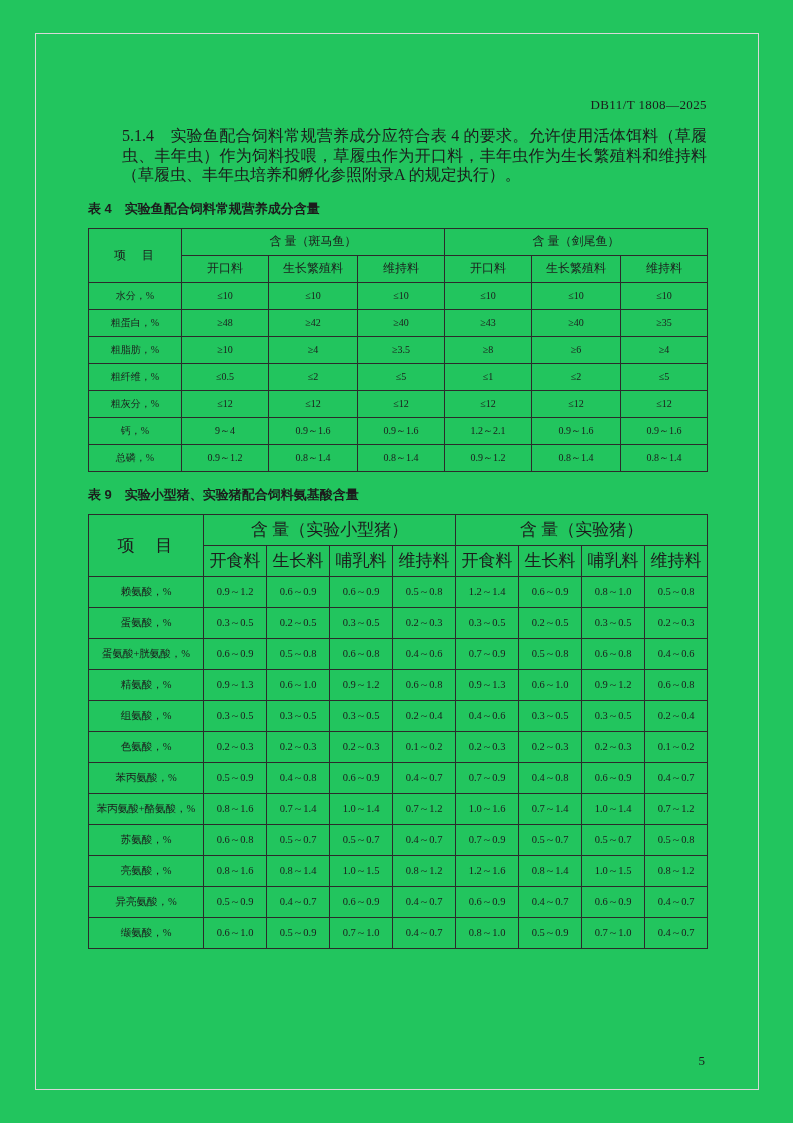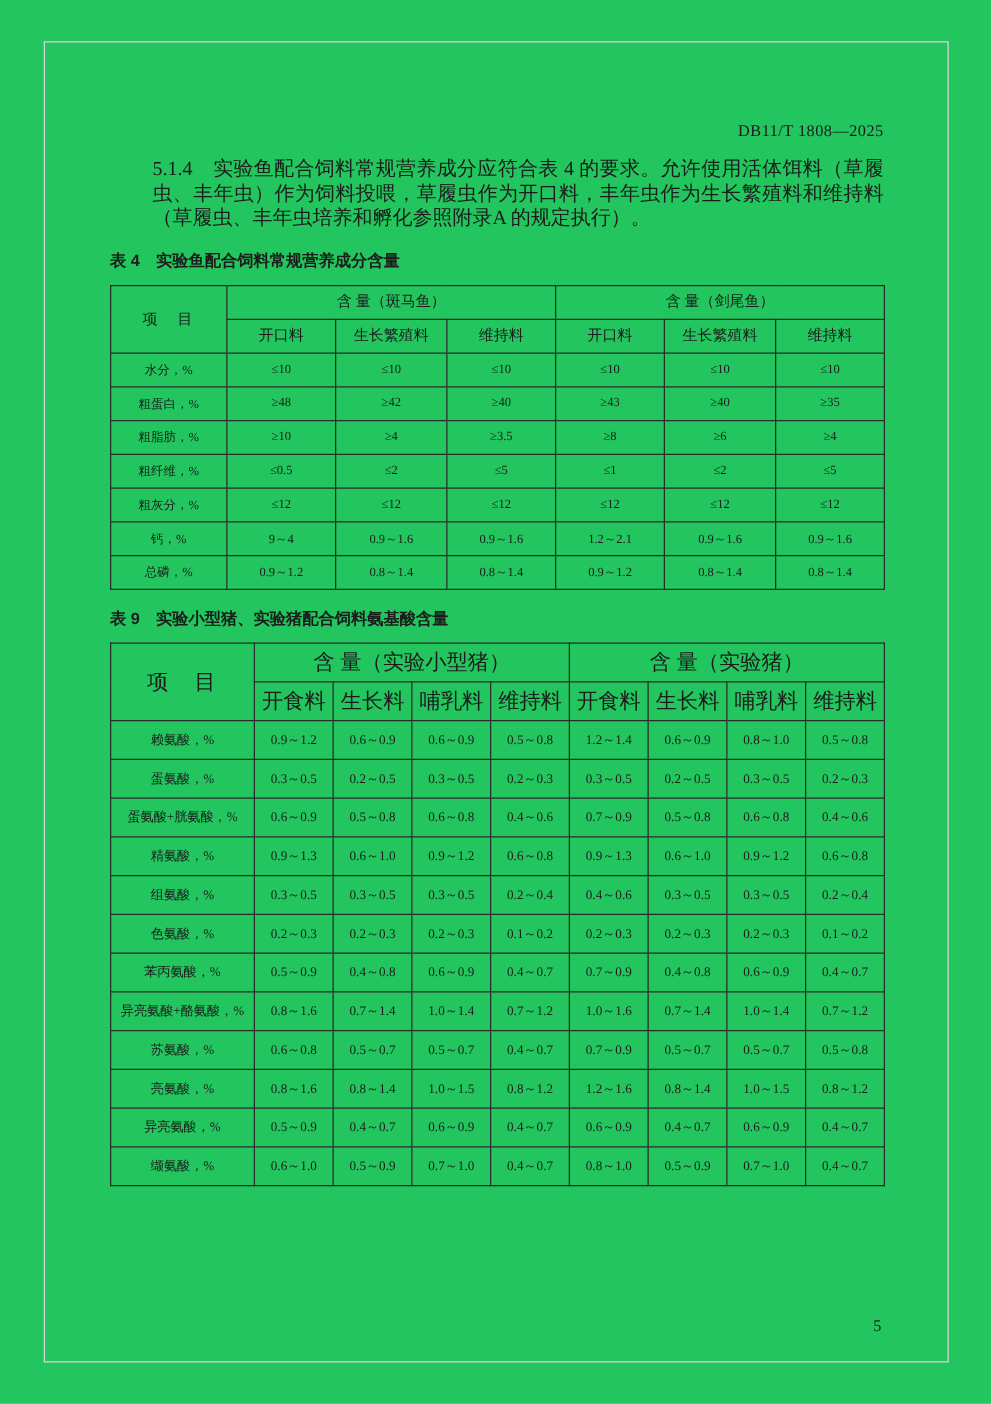--- a/index.html
+++ b/index.html
@@ -268,21 +268,21 @@
             <td>0.5～0.9</td>
             <td>0.4～0.8</td>
             <td>0.6～0.9</td>
             <td>0.4～0.7</td>
             <td>0.7～0.9</td>
             <td>0.4～0.8</td>
             <td>0.6～0.9</td>
             <td>0.4～0.7</td>
           </tr>
           <tr>
-            <td>异亮氨酸+酪氨酸，%</td>
+            <td>苯丙氨酸+酪氨酸，%</td>
             <td>0.8～1.6</td>
             <td>0.7～1.4</td>
             <td>1.0～1.4</td>
             <td>0.7～1.2</td>
             <td>1.0～1.6</td>
             <td>0.7～1.4</td>
             <td>1.0～1.4</td>
             <td>0.7～1.2</td>
           </tr>
           <tr>

